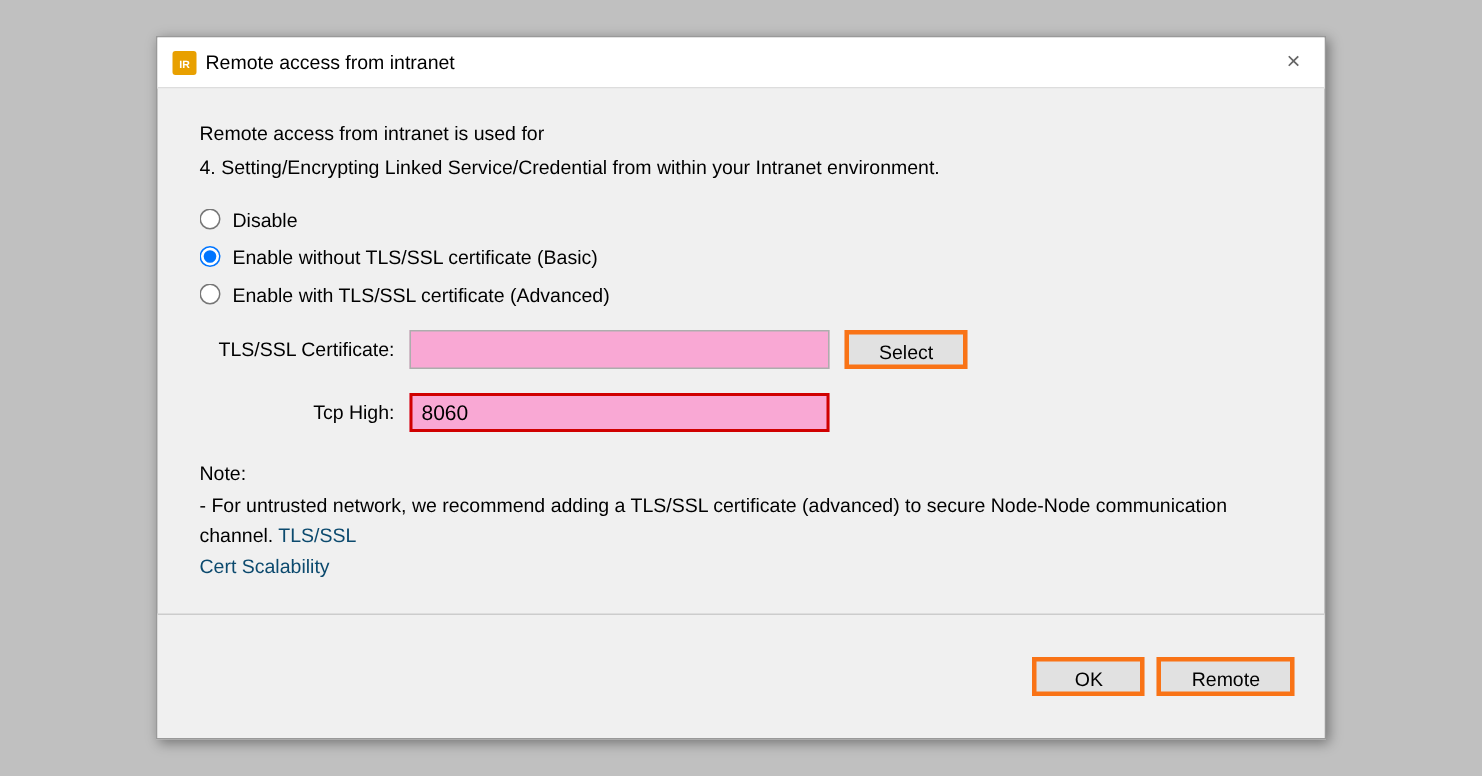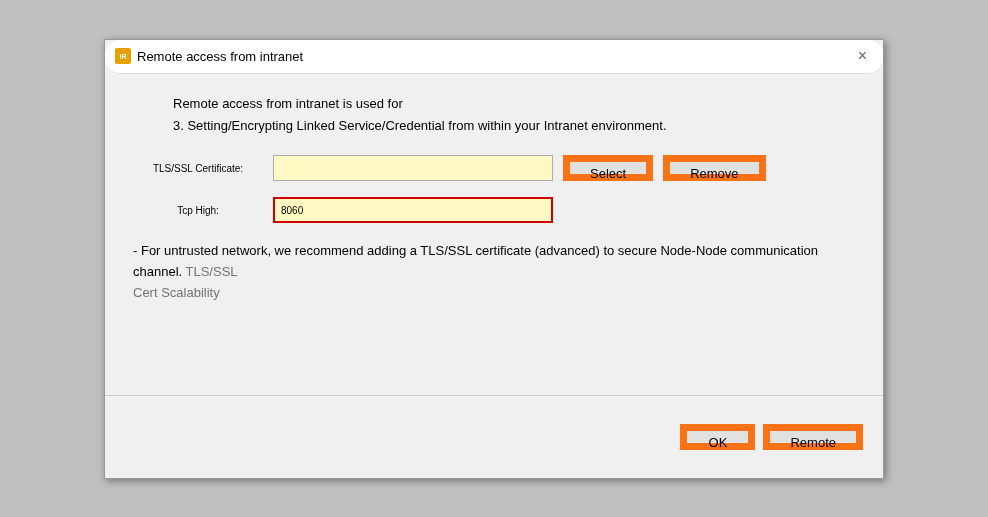--- a/index.html
+++ b/index.html
@@ -24,21 +24,20 @@
       flex-direction: column;
     }
     .title-bar {
       background: #fff;
       border-bottom: 1px solid #ddd;
       display: flex;
       align-items: center;
       justify-content: space-between;
       padding: 6px 10px;
       height: 34px;
-      border-radius: 15px;
     }
     .title-bar-left {
       display: flex;
       align-items: center;
       gap: 6px;
     }
     .title-icon {
       width: 16px;
       height: 16px;
       background: #e8a000;
@@ -68,21 +67,21 @@
       padding: 20px 28px;
       flex: 1;
       display: flex;
       flex-direction: column;
       gap: 14px;
     }
     .description {
       font-size: 13px;
       line-height: 1.6;
     }
-    .description p { margin-bottom: 2px; margin-left: 40px; }
+    .description p { margin-bottom: 2px; }
     .radio-group {
       display: flex;
       flex-direction: column;
       gap: 10px;
     }
     .radio-item {
       display: flex;
       align-items: center;
       gap: 8px;
       cursor: pointer;
@@ -94,60 +93,60 @@
       cursor: pointer;
     }
     .field-row {
       display: flex;
       align-items: center;
       gap: 10px;
       margin-top: 2px;
     }
     .field-label {
       width: 130px;
-      text-align: center;
-      font-size: 10px;
+      text-align: right;
+      font-size: 13px;
       flex-shrink: 0;
     }
     .field-input {
       border: 1px solid #adadad;
-      background: #fef9c3;
+      background: #f9a8d4;
       padding: 3px 6px;
-      font-size: 10px;
+      font-size: 14px;
       height: 26px;
       outline: none;
     }
     .field-input.cert-input {
       width: 280px;
     }
     .field-input.port-input {
       width: 280px;
       border: 2px solid #d00000;
     }
     .btn {
       background: #e1e1e1;
-      border: 7px solid #f97316;
+      border: 3px solid #f97316;
       padding: 4px 20px;
       font-size: 13px;
       cursor: pointer;
       height: 26px;
       min-width: 75px;
       color: #000;
     }
     .btn:disabled {
       color: #888;
       cursor: default;
     }
     .note-section {
       font-size: 13px;
       line-height: 1.6;
       margin-top: 4px;
     }
     .note-section .link {
-      color: #737373;
+      color: #0c4a6e;
       text-decoration: none;
       cursor: pointer;
       text-align: right;
     }
     .footer {
       display: flex;
       justify-content: flex-end;
       align-items: center;
       gap: 8px;
       padding: 28px 20px;
@@ -174,37 +173,51 @@
       </div>
       <span class="title-text">Remote access from intranet</span>
     </div>
     <button class="close-btn">×</button>
   </div>
 
   <div class="content">
 
     <div class="description">
       <p>Remote access from intranet is used for</p>
-      <p>3. Setting/Encrypting Linked Service/Credential from within your Intranet environment.</p>
-    </div>
-
+      <p>4. Setting/Encrypting Linked Service/Credential from within your Intranet environment.</p>
+    </div>
+
+    <div class="radio-group">
+      <label class="radio-item">
+        <input type="radio" name="access_mode" style="">
+        <span>Disable</span>
+      </label>
+      <label class="radio-item">
+        <input type="radio" name="access_mode" checked="" style="">
+        <span>Enable without TLS/SSL certificate (Basic)</span>
+      </label>
+      <label class="radio-item">
+        <input type="radio" name="access_mode" style="">
+        <span>Enable with TLS/SSL certificate (Advanced)</span>
+      </label>
+    </div>
 
     <div class="field-row">
       <span class="field-label">TLS/SSL Certificate:</span>
       <input type="text" class="field-input cert-input" value="" style="">
       <button class="btn">Select</button>
-      <button class="btn">Remove</button>
     </div>
 
     <div class="field-row">
       <span class="field-label">Tcp High:</span>
       <input type="text" class="field-input port-input" value="8060" style="">
     </div>
 
     <div class="note-section">
+      <p>Note:</p>
       <p>
         <span>- For untrusted network, we recommend adding a TLS/SSL certificate (advanced) to secure Node-Node communication channel. </span><a href="#" class="link">TLS/SSL</a>
       </p>
       <p>
         <a href="#" class="link">Cert Scalability</a>
       </p>
     </div>
 
   </div>
 

